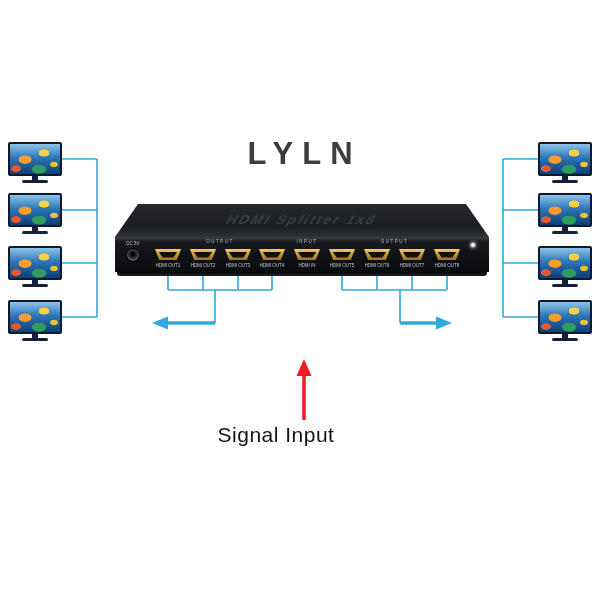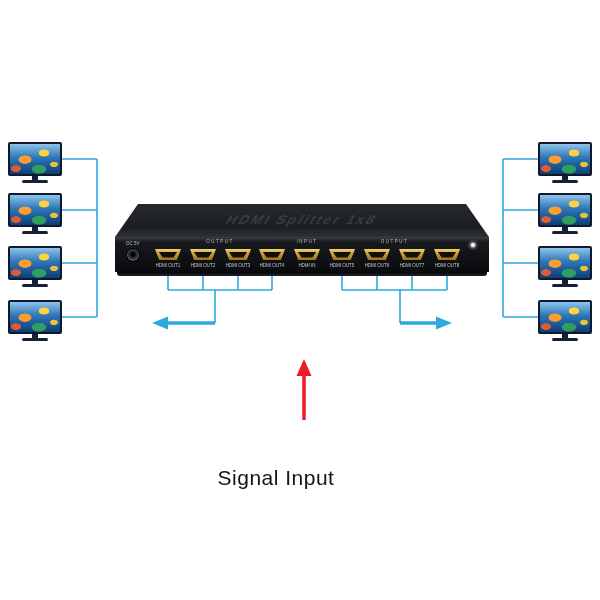--- a/index.html
+++ b/index.html
@@ -33,21 +33,21 @@
   .gl-right{left:214px;width:131px;}
   .dc-label{position:absolute;left:5px;top:4px;width:26px;text-align:center;font-size:4.5px;color:#b9bec4;}
   .dc-jack{position:absolute;left:12px;top:12px;width:12px;height:12px;border-radius:50%;background:radial-gradient(circle at 50% 45%, #000 0 28%, #2c2f34 30% 55%, #55595f 58% 70%, #17191c 72%);box-shadow:0 0 0 1px #000;}
   .led{position:absolute;left:356px;top:6px;width:4px;height:4px;border-radius:50%;background:#f4f7fa;box-shadow:0 0 3px 1px rgba(244,247,250,.8);}
 
   .port{position:absolute;top:12px;width:26px;height:11px;}
   .port-shell{position:absolute;left:0;top:0;width:26px;height:11px;background:linear-gradient(180deg,#f0d070,#c09432 55%,#9a741f);clip-path:polygon(0 0,100% 0,84% 100%,16% 100%);}
   .port-slot{position:absolute;left:3.5px;top:2.5px;width:19px;height:6px;background:#140f04;clip-path:polygon(0 0,100% 0,78% 100%,22% 100%);}
   .port-label{position:absolute;top:13.5px;left:-7px;width:40px;text-align:center;font-size:4.5px;color:#c6cacf;white-space:nowrap;}
 
-  .signal-input{position:absolute;left:0;top:466px;width:552px;text-align:center;font-size:21px;color:#141414;letter-spacing:.5px;}
+  .signal-input{position:absolute;left:0;top:423px;width:552px;text-align:center;font-size:21px;color:#141414;letter-spacing:.5px;}
   svg.overlay{position:absolute;left:0;top:0;pointer-events:none;}
 </style>
 </head>
 <body>
 
 <div class="canvas">
 
   <svg class="overlay" width="600" height="600" viewBox="0 0 600 600">
     <g stroke="#2fa8e0" stroke-width="1.6" fill="none">
       <path d="M62 159 H97 M62 210 H97 M62 263 H97 M62 317 H97 M97 159 V317"></path>
@@ -68,20 +68,21 @@
     <g>
       <path d="M400 323 H436" stroke="#2fa8e0" stroke-width="3.5" fill="none"></path>
       <polygon points="436,316.5 436,329.5 452,323" fill="#2fa8e0"></polygon>
     </g>
     <g>
       <path d="M304 420 V376" stroke="#ec1c24" stroke-width="3.5" fill="none"></path>
       <polygon points="296.5,376 311.5,376 304,359" fill="#ec1c24"></polygon>
     </g>
   </svg>
 
+  <div class="logo">LYLN</div>
 
   <div class="tv" style="left:8px;top:142px">
     <div class="tv-screen"></div>
     <div class="tv-neck"></div>
     <div class="tv-base"></div>
   </div>
   <div class="tv" style="left:8px;top:193px">
     <div class="tv-screen"></div>
     <div class="tv-neck"></div>
     <div class="tv-base"></div>

